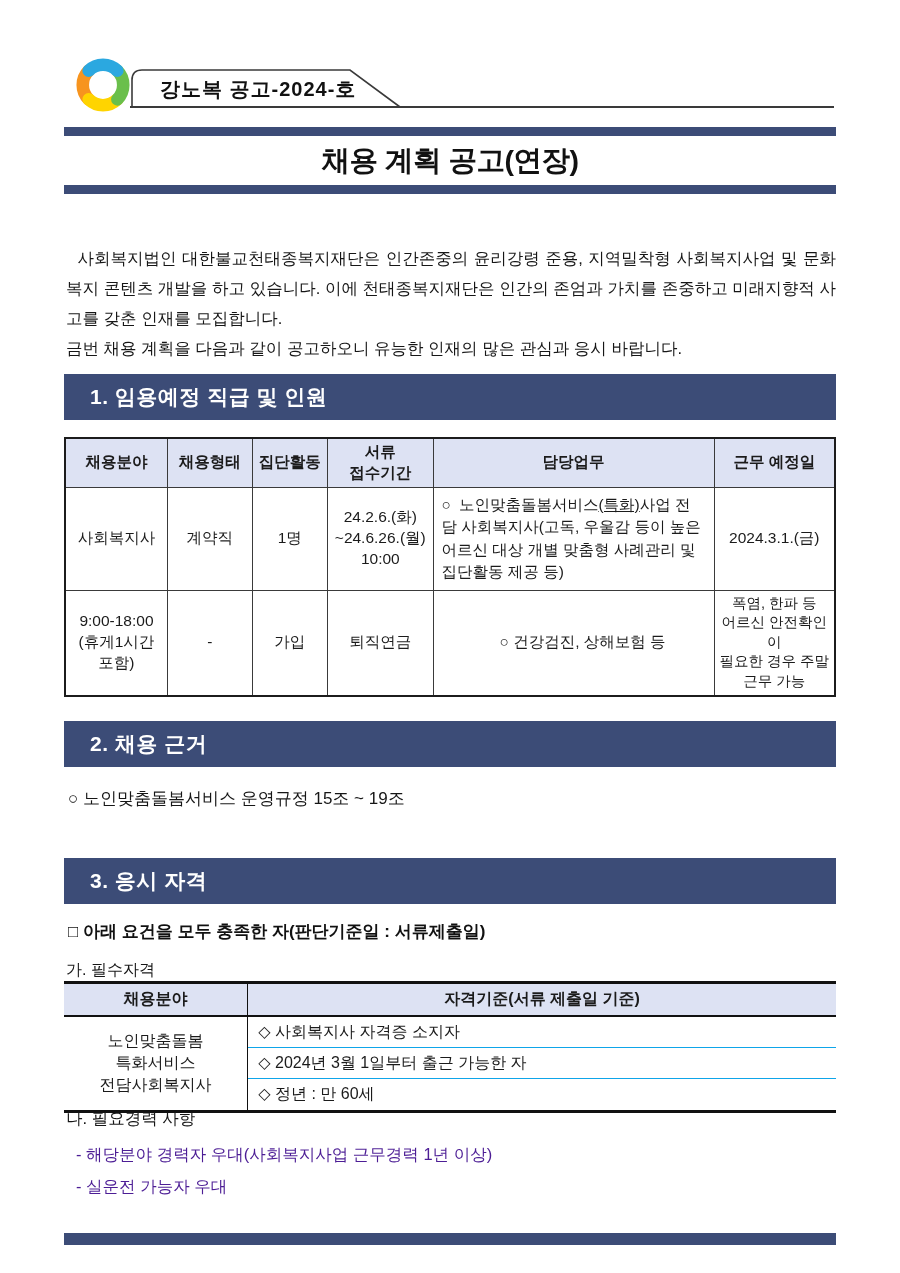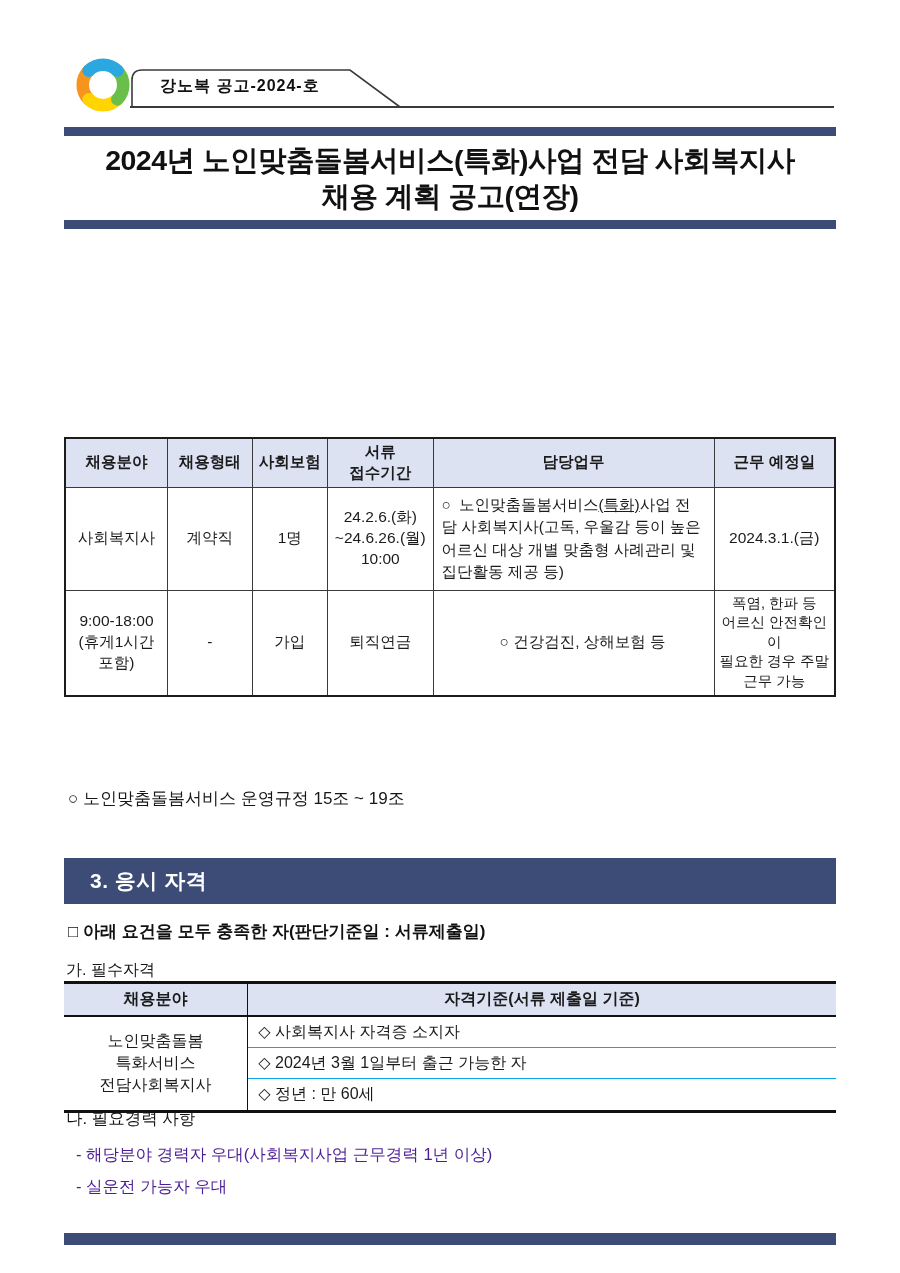--- a/index.html
+++ b/index.html
@@ -4,21 +4,21 @@
 <style>
   * { margin:0; padding:0; box-sizing:border-box; }
   html,body { width:900px; height:1273px; background:#ffffff; overflow:hidden;
     font-family:"Liberation Sans","DejaVu Sans",sans-serif; color:#1b1b1b; }
   .page { position:relative; width:900px; height:1273px; background:#fff; }
 
   
   .letterhead { position:absolute; top:54px; left:64px; right:64px; height:56px; }
   .logo { position:absolute; left:8px; top:0; width:62px; height:62px; }
   .lh-rule { position:absolute; left:64px; top:12px; right:0; height:44px; }
-  .doc-number { position:absolute; left:96px; top:22px; font-size:16px; font-weight:bold;
+  .doc-number { position:absolute; left:96px; top:22px; font-size:20px; font-weight:bold;
     letter-spacing:1px; color:#111; }
 
   
   .title-block { position:absolute; top:127px; left:64px; right:64px; }
   .navy-rule { height:9px; background:#3c4c77; }
   .title-text { text-align:center; font-size:28.5px; font-weight:bold; color:#111;
     line-height:1.25; padding:7px 0 6px 0; letter-spacing:-0.5px; }
 
   
   .intro { position:absolute; top:243px; left:66px; right:64px; font-size:16.5px;
@@ -91,42 +91,46 @@
       <path d="M4 14 Q4 4 14 4 L222 4 L272 41" fill="none" stroke="#3a3a3a" stroke-width="1.6"></path>
       <path d="M4 14 L4 41" fill="none" stroke="#3a3a3a" stroke-width="1.6"></path>
       <path d="M2 41 L706 41" fill="none" stroke="#3a3a3a" stroke-width="1.8"></path>
     </svg>
     <div class="doc-number">강노복 공고-2024-호</div>
   </div>
 
   <div class="title-block">
     <div class="navy-rule"></div>
     <div class="title-text">
-      <div>2024년 노인맞춤돌봄서비스(특화)사업 전담 사회복지사</div>
       <div>채용 계획 공고(연장)</div>
     </div>
     <div class="navy-rule"></div>
   </div>
 
-
+  <div class="intro">
+    <div class="p1">사회복지법인 대한불교천태종복지재단은 인간존중의 윤리강령 준용, 지역밀착형 사회복지사업 및 문화복지 콘텐츠 개발을 하고 있습니다. 이에 천태종복지재단은 인간의 존엄과 가치를 존중하고 미래지향적 사고를 갖춘 인재를 모집합니다.</div>
+    <div class="p2">금번 채용 계획을 다음과 같이 공고하오니 유능한 인재의 많은 관심과 응시 바랍니다.</div>
+  </div>
+
+  <div class="section-bar s1">1. 임용예정 직급 및 인원</div>
 
   <table class="t1">
     <colgroup>
       <col style="width:13.3%">
         <col style="width:11%">
         <col style="width:9.8%">
       <col style="width:13.7%">
         <col style="width:36.5%">
         <col style="width:15.7%">
     </colgroup>
     <tbody>
         <tr class="h-row">
       <th>채용분야</th>
       <th>채용형태</th>
-      <th>사회보험</th>
+      <th>집단활동</th>
       <th>서류
 접수기간</th>
       <th>담당업무</th>
       <th>근무 예정일</th>
     </tr>
     <tr class="d-row1">
       <td>사회복지사</td>
       <td>계약직</td>
       <td>1명</td>
       <td>24.2.6.(화)
@@ -144,20 +148,21 @@
       <td>퇴직연금</td>
       <td class="welfare">○  건강검진, 상해보험 등</td>
       <td class="etc">폭염, 한파 등
 어르신 안전확인이
 필요한 경우 주말
 근무 가능</td>
     </tr>
   </tbody>
     </table>
 
+  <div class="section-bar s2">2. 채용 근거</div>
   <div class="basis">
     <div>○  노인맞춤돌봄서비스 운영규정 15조 ~ 19조</div>
   </div>
 
   <div class="section-bar s3">3. 응시 자격</div>
   <div class="req-note">□  아래 요건을 모두 충족한 자(판단기준일 : 서류제출일)</div>
   <div class="sub-a">가. 필수자격</div>
 
   <table class="t2">
     <colgroup>

